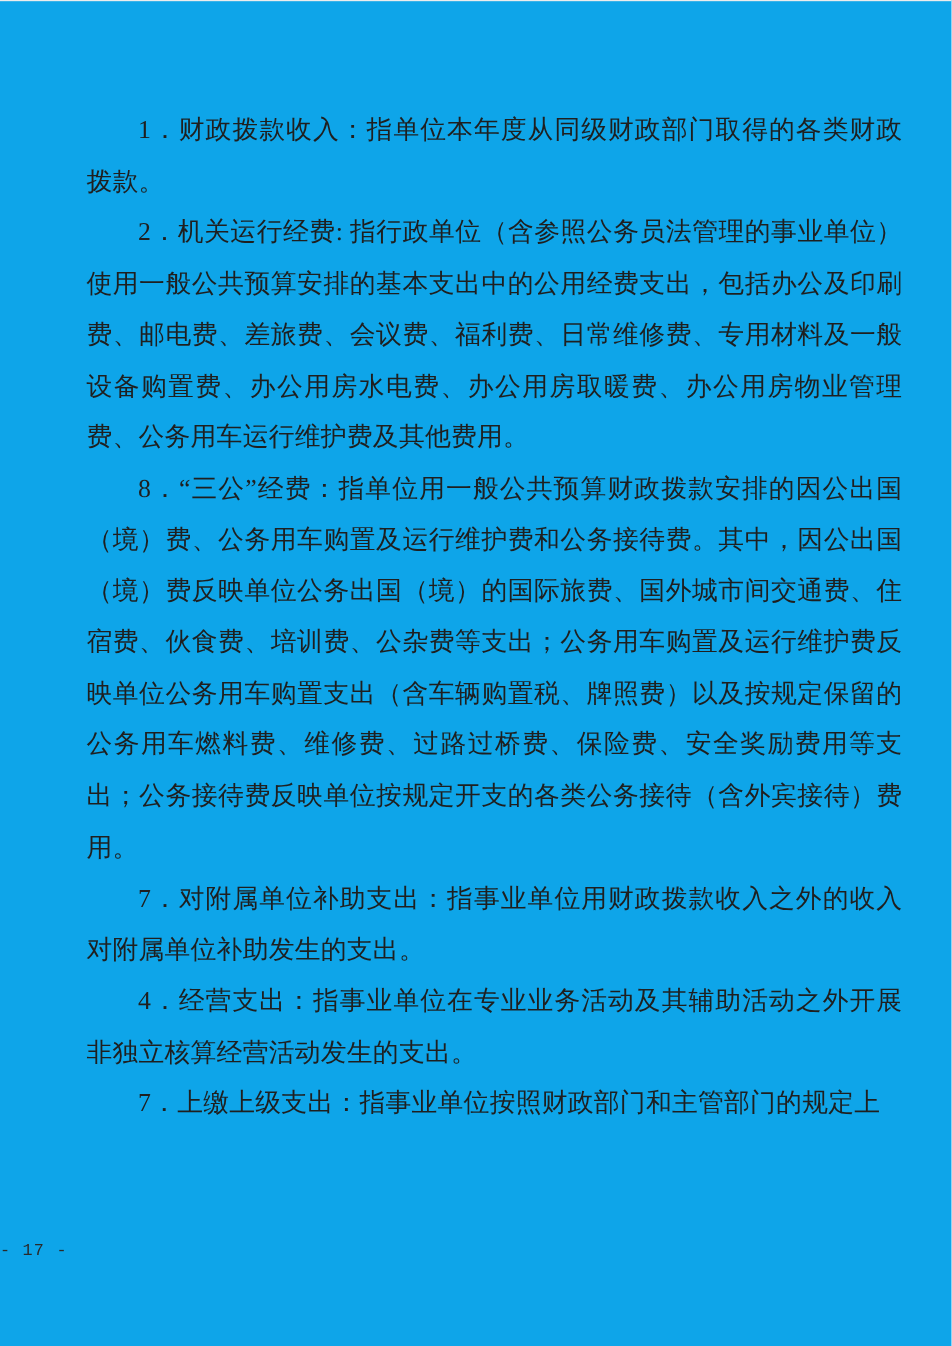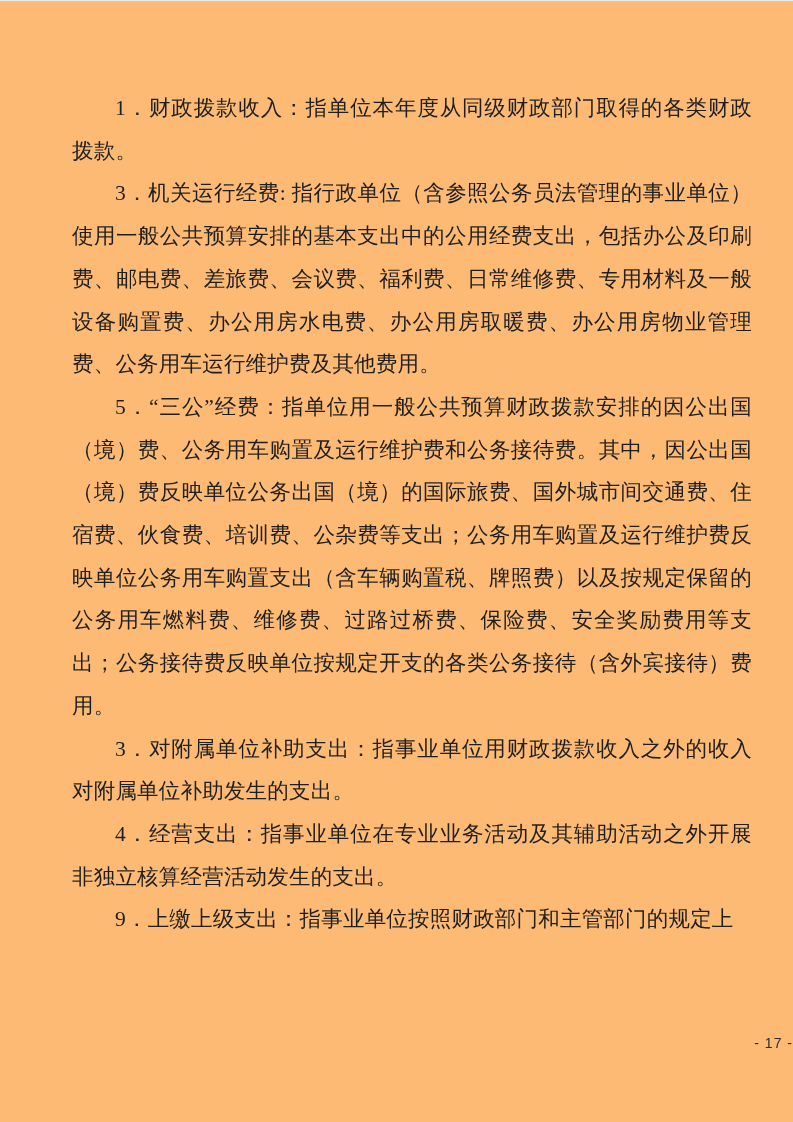--- a/index.html
+++ b/index.html
@@ -5,21 +5,21 @@
   * { box-sizing: border-box; }
   html, body {
     margin: 0;
     padding: 0;
     background: #ffffff;
   }
   .page {
     position: relative;
     width: 793px;
     height: 1122px;
-    background: #fdba74;
+    background: #0ea5e9;
     border-top: 1px solid #ececec;
     overflow: hidden;
     font-family: "Liberation Serif", "DejaVu Serif", serif;
     color: #1f1f1f;
   }
   .content {
     position: absolute;
     left: 72px;
     top: 86px;
     width: 680px;
@@ -33,34 +33,34 @@
     margin: 0;
     padding: 0;
     text-indent: 2em;
     word-break: break-all;
   }
   .footer {
     position: absolute;
     left: 0;
     right: 0;
     top: 1032px;
-    text-align: right;
+    text-align: left;
     font-size: 14px;
     line-height: 20px;
     color: #2a2a2a;
     letter-spacing: 1px;
-    font-family: Liberation Sans, sans-serif;
+    font-family: Liberation Mono, monospace;
   }
 </style>
 </head>
 <body>
 
 <div class="page">
   <div class="content">
     <p>1．财政拨款收入：指单位本年度从同级财政部门取得的各类财政拨款。</p>
-    <p>3．机关运行经费: 指行政单位（含参照公务员法管理的事业单位）使用一般公共预算安排的基本支出中的公用经费支出，包括办公及印刷费、邮电费、差旅费、会议费、福利费、日常维修费、专用材料及一般设备购置费、办公用房水电费、办公用房取暖费、办公用房物业管理费、公务用车运行维护费及其他费用。</p>
-    <p>5．“三公”经费：指单位用一般公共预算财政拨款安排的因公出国（境）费、公务用车购置及运行维护费和公务接待费。其中，因公出国（境）费反映单位公务出国（境）的国际旅费、国外城市间交通费、住宿费、伙食费、培训费、公杂费等支出；公务用车购置及运行维护费反映单位公务用车购置支出（含车辆购置税、牌照费）以及按规定保留的公务用车燃料费、维修费、过路过桥费、保险费、安全奖励费用等支出；公务接待费反映单位按规定开支的各类公务接待（含外宾接待）费用。</p>
-    <p>3．对附属单位补助支出：指事业单位用财政拨款收入之外的收入对附属单位补助发生的支出。</p>
+    <p>2．机关运行经费: 指行政单位（含参照公务员法管理的事业单位）使用一般公共预算安排的基本支出中的公用经费支出，包括办公及印刷费、邮电费、差旅费、会议费、福利费、日常维修费、专用材料及一般设备购置费、办公用房水电费、办公用房取暖费、办公用房物业管理费、公务用车运行维护费及其他费用。</p>
+    <p>8．“三公”经费：指单位用一般公共预算财政拨款安排的因公出国（境）费、公务用车购置及运行维护费和公务接待费。其中，因公出国（境）费反映单位公务出国（境）的国际旅费、国外城市间交通费、住宿费、伙食费、培训费、公杂费等支出；公务用车购置及运行维护费反映单位公务用车购置支出（含车辆购置税、牌照费）以及按规定保留的公务用车燃料费、维修费、过路过桥费、保险费、安全奖励费用等支出；公务接待费反映单位按规定开支的各类公务接待（含外宾接待）费用。</p>
+    <p>7．对附属单位补助支出：指事业单位用财政拨款收入之外的收入对附属单位补助发生的支出。</p>
     <p>4．经营支出：指事业单位在专业业务活动及其辅助活动之外开展非独立核算经营活动发生的支出。</p>
-    <p>9．上缴上级支出：指事业单位按照财政部门和主管部门的规定上</p>
+    <p>7．上缴上级支出：指事业单位按照财政部门和主管部门的规定上</p>
   </div>
   <div class="footer">- 17 -</div>
 </div>
 
 </body></html>

